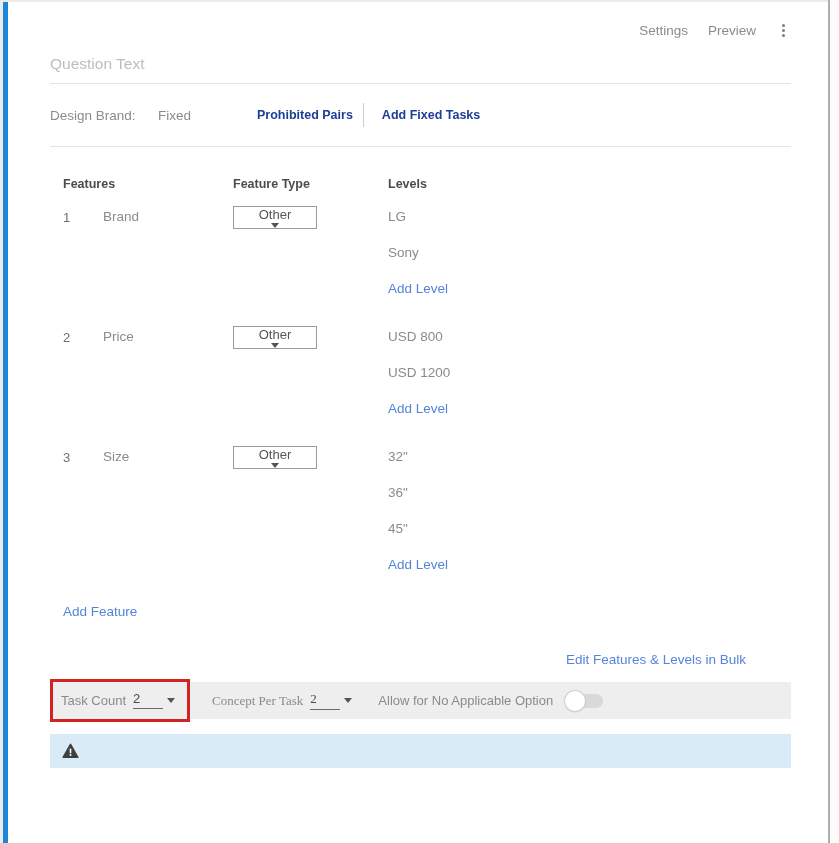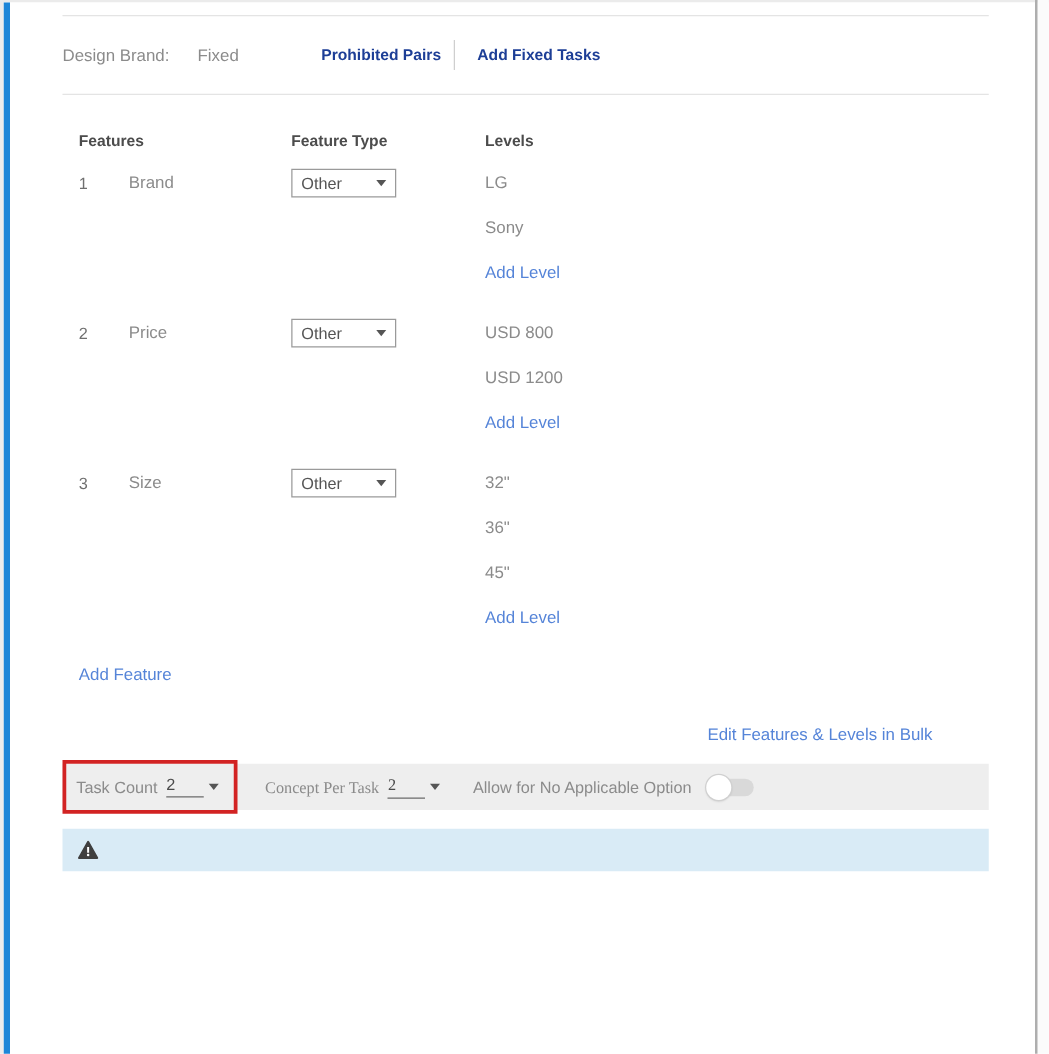--- a/index.html
+++ b/index.html
@@ -41,21 +41,21 @@
   .tbl-head{display:grid;grid-template-columns:40px 130px 155px 1fr;padding-left:13px;
     margin-top:30px;margin-bottom:15px;}
   .tbl-head .th{font-size:12.5px;font-weight:bold;color:#4c4c4c;}
   .th-features{grid-column:1 / span 2;}
   .feature-row{display:grid;grid-template-columns:40px 130px 155px 1fr;padding-left:13px;
     margin-bottom:12px;align-items:start;}
   .f-index{font-size:13px;color:#6f6f6f;padding-top:4px;}
   .f-name{font-size:13.5px;color:#8b8b8b;padding-top:3px;}
   .select-box{width:84px;height:23px;border:1px solid #9a9a9a;background:#fff;
     display:flex;align-items:center;justify-content:space-between;padding:0 7px;
-    font-size:13px;color:#555;cursor:pointer;}
+    font-size:13px;color:#555;cursor:pointer;flex-direction:column;}
   .caret{width:0;height:0;border-left:4px solid transparent;border-right:4px solid transparent;
     border-top:5px solid #555;}
   .level{height:36px;font-size:13.5px;color:#8b8b8b;padding-top:3px;}
   .add-link{font-size:13.5px;color:var(--link-blue,#5584d8);cursor:pointer;}
   .add-feature{display:inline-block;margin-left:13px;font-size:13.5px;}
   
   .bulk-row{margin-top:30px;text-align:right;padding-right:45px;}
   .bulk-link{font-size:13.5px;color:var(--link-blue,#5584d8);cursor:pointer;}
   
   .task-bar{margin-top:14px;height:37px;background:var(--bar-bg,#eee);display:flex;
@@ -83,21 +83,31 @@
 <body>
 
 <div class="top-line"></div>
 <div class="left-strip"></div>
 <div class="blue-bar"></div>
 <div class="right-gutter"></div>
 <div class="right-line"></div>
 
 <div class="card">
 
-
+  <div class="hdr">
+    <span class="hdr-link">Settings</span>
+    <span class="hdr-link">Preview</span>
+    <span class="kebab">
+        <i></i>
+        <i></i>
+        <i></i>
+      </span>
+  </div>
+
+  <input class="q-input" type="text" value="" placeholder="Question Text" style="">
   <hr class="hr hr-q">
 
   <div class="design-row">
     <span class="design-label">Design Brand:</span>
     <span class="design-value">Fixed</span>
     <span class="navy-link">Prohibited Pairs</span>
     <span class="vsep"></span>
     <span class="navy-link">Add Fixed Tasks</span>
   </div>
   <hr class="hr">

